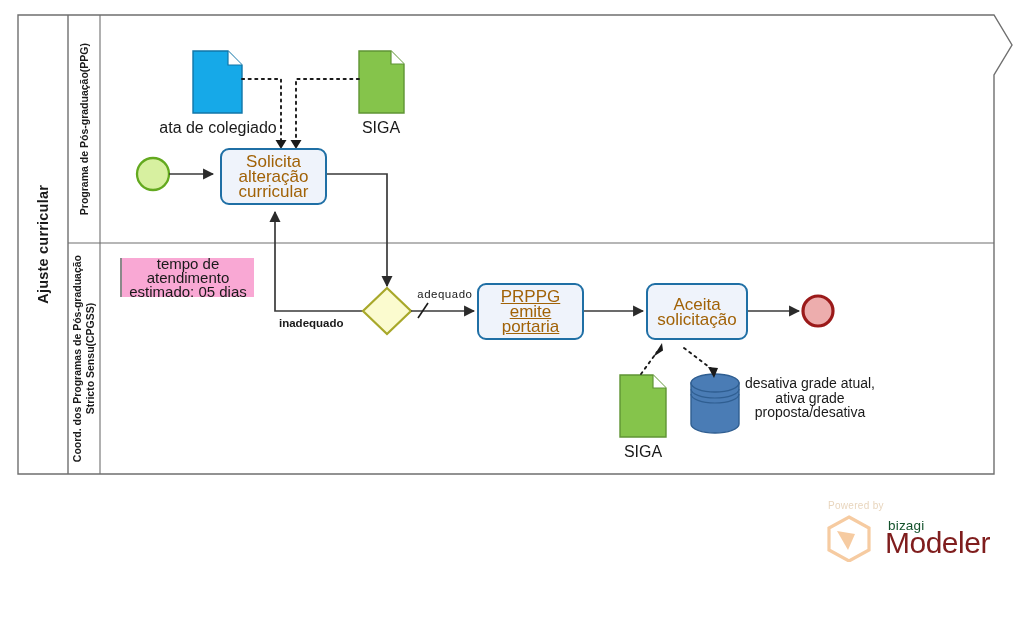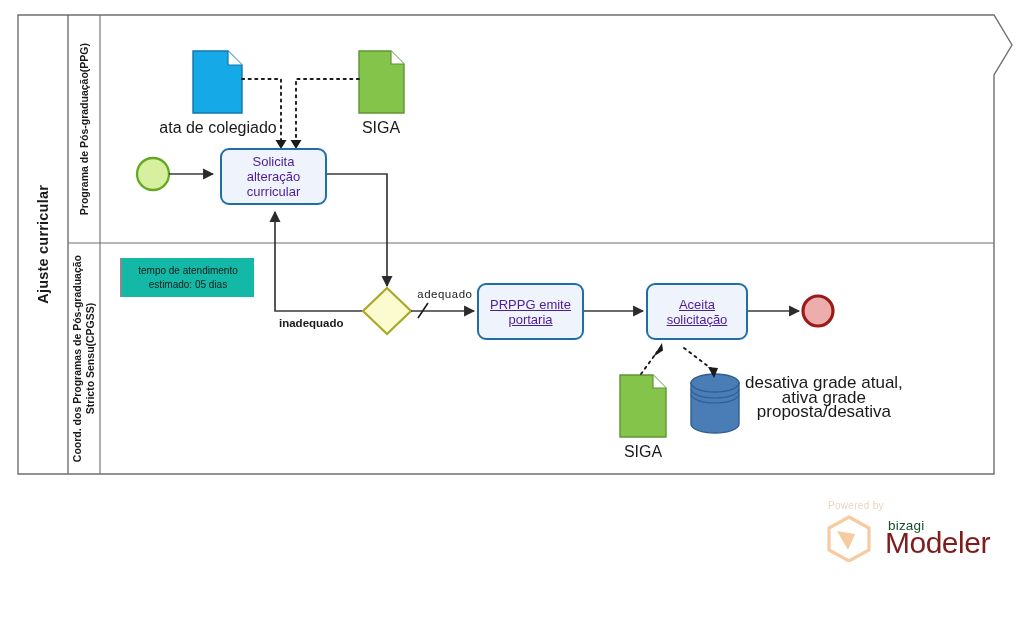--- a/index.html
+++ b/index.html
@@ -71,54 +71,54 @@
   .task {
     position: absolute;
     box-sizing: border-box;
     background: #eff3fb;
     border: 2px solid #1f6fa5;
     border-radius: 9px;
     display: flex;
     align-items: center;
     justify-content: center;
     text-align: center;
-    font-size: 13px;
+    font-size: 17px;
     line-height: 15px;
-    color: #4c1d95;
+    color: #a16207;
     padding: 2px 4px;
   }
   .annotation {
     position: absolute;
     box-sizing: border-box;
-    background: #14b8a6;
+    background: #f9a8d4;
     border-left: 2px solid #8a8a8a;
     display: flex;
     align-items: center;
     justify-content: center;
     text-align: center;
-    font-size: 10px;
+    font-size: 15px;
     line-height: 14px;
     color: #1a1a1a;
   }
   .artifact-label {
     position: absolute;
     font-size: 16px;
     line-height: 14px;
     color: #1a1a1a;
     text-align: center;
   }
   .flow-label {
     position: absolute;
     font-size: 11.5px;
     color: #1a1a1a;
     white-space: nowrap;
   }
   .db-label {
     position: absolute;
-    font-size: 17px;
+    font-size: 14px;
     line-height: 14.5px;
     color: #1a1a1a;
     text-align: center;
     white-space: nowrap;
   }
   
   #watermark {
     position: absolute;
     left: 822px;
     top: 492px;
@@ -272,21 +272,21 @@
   </div>
 
   <div class="task" style="left:220px; top:148px; width:107px; height:57px;">
     <span>Solicita alteração curricular</span>
   </div>
 
   <div class="task" style="left:477px; top:283px; width:107px; height:57px;text-decoration:underline;">
     <span>PRPPG emite portaria</span>
   </div>
 
-  <div class="task" style="left:646px; top:283px; width:102px; height:57px;text-decoration:underline;">
+  <div class="task" style="left:646px; top:283px; width:102px; height:57px;">
     <span>Aceita solicitação</span>
   </div>
 
   <div class="annotation" style="left:120px; top:258px; width:134px; height:39px;">
     <div>
       <span>tempo de atendimento</span><br>
       <span>estimado: 05 dias</span>
     </div>
   </div>
 

